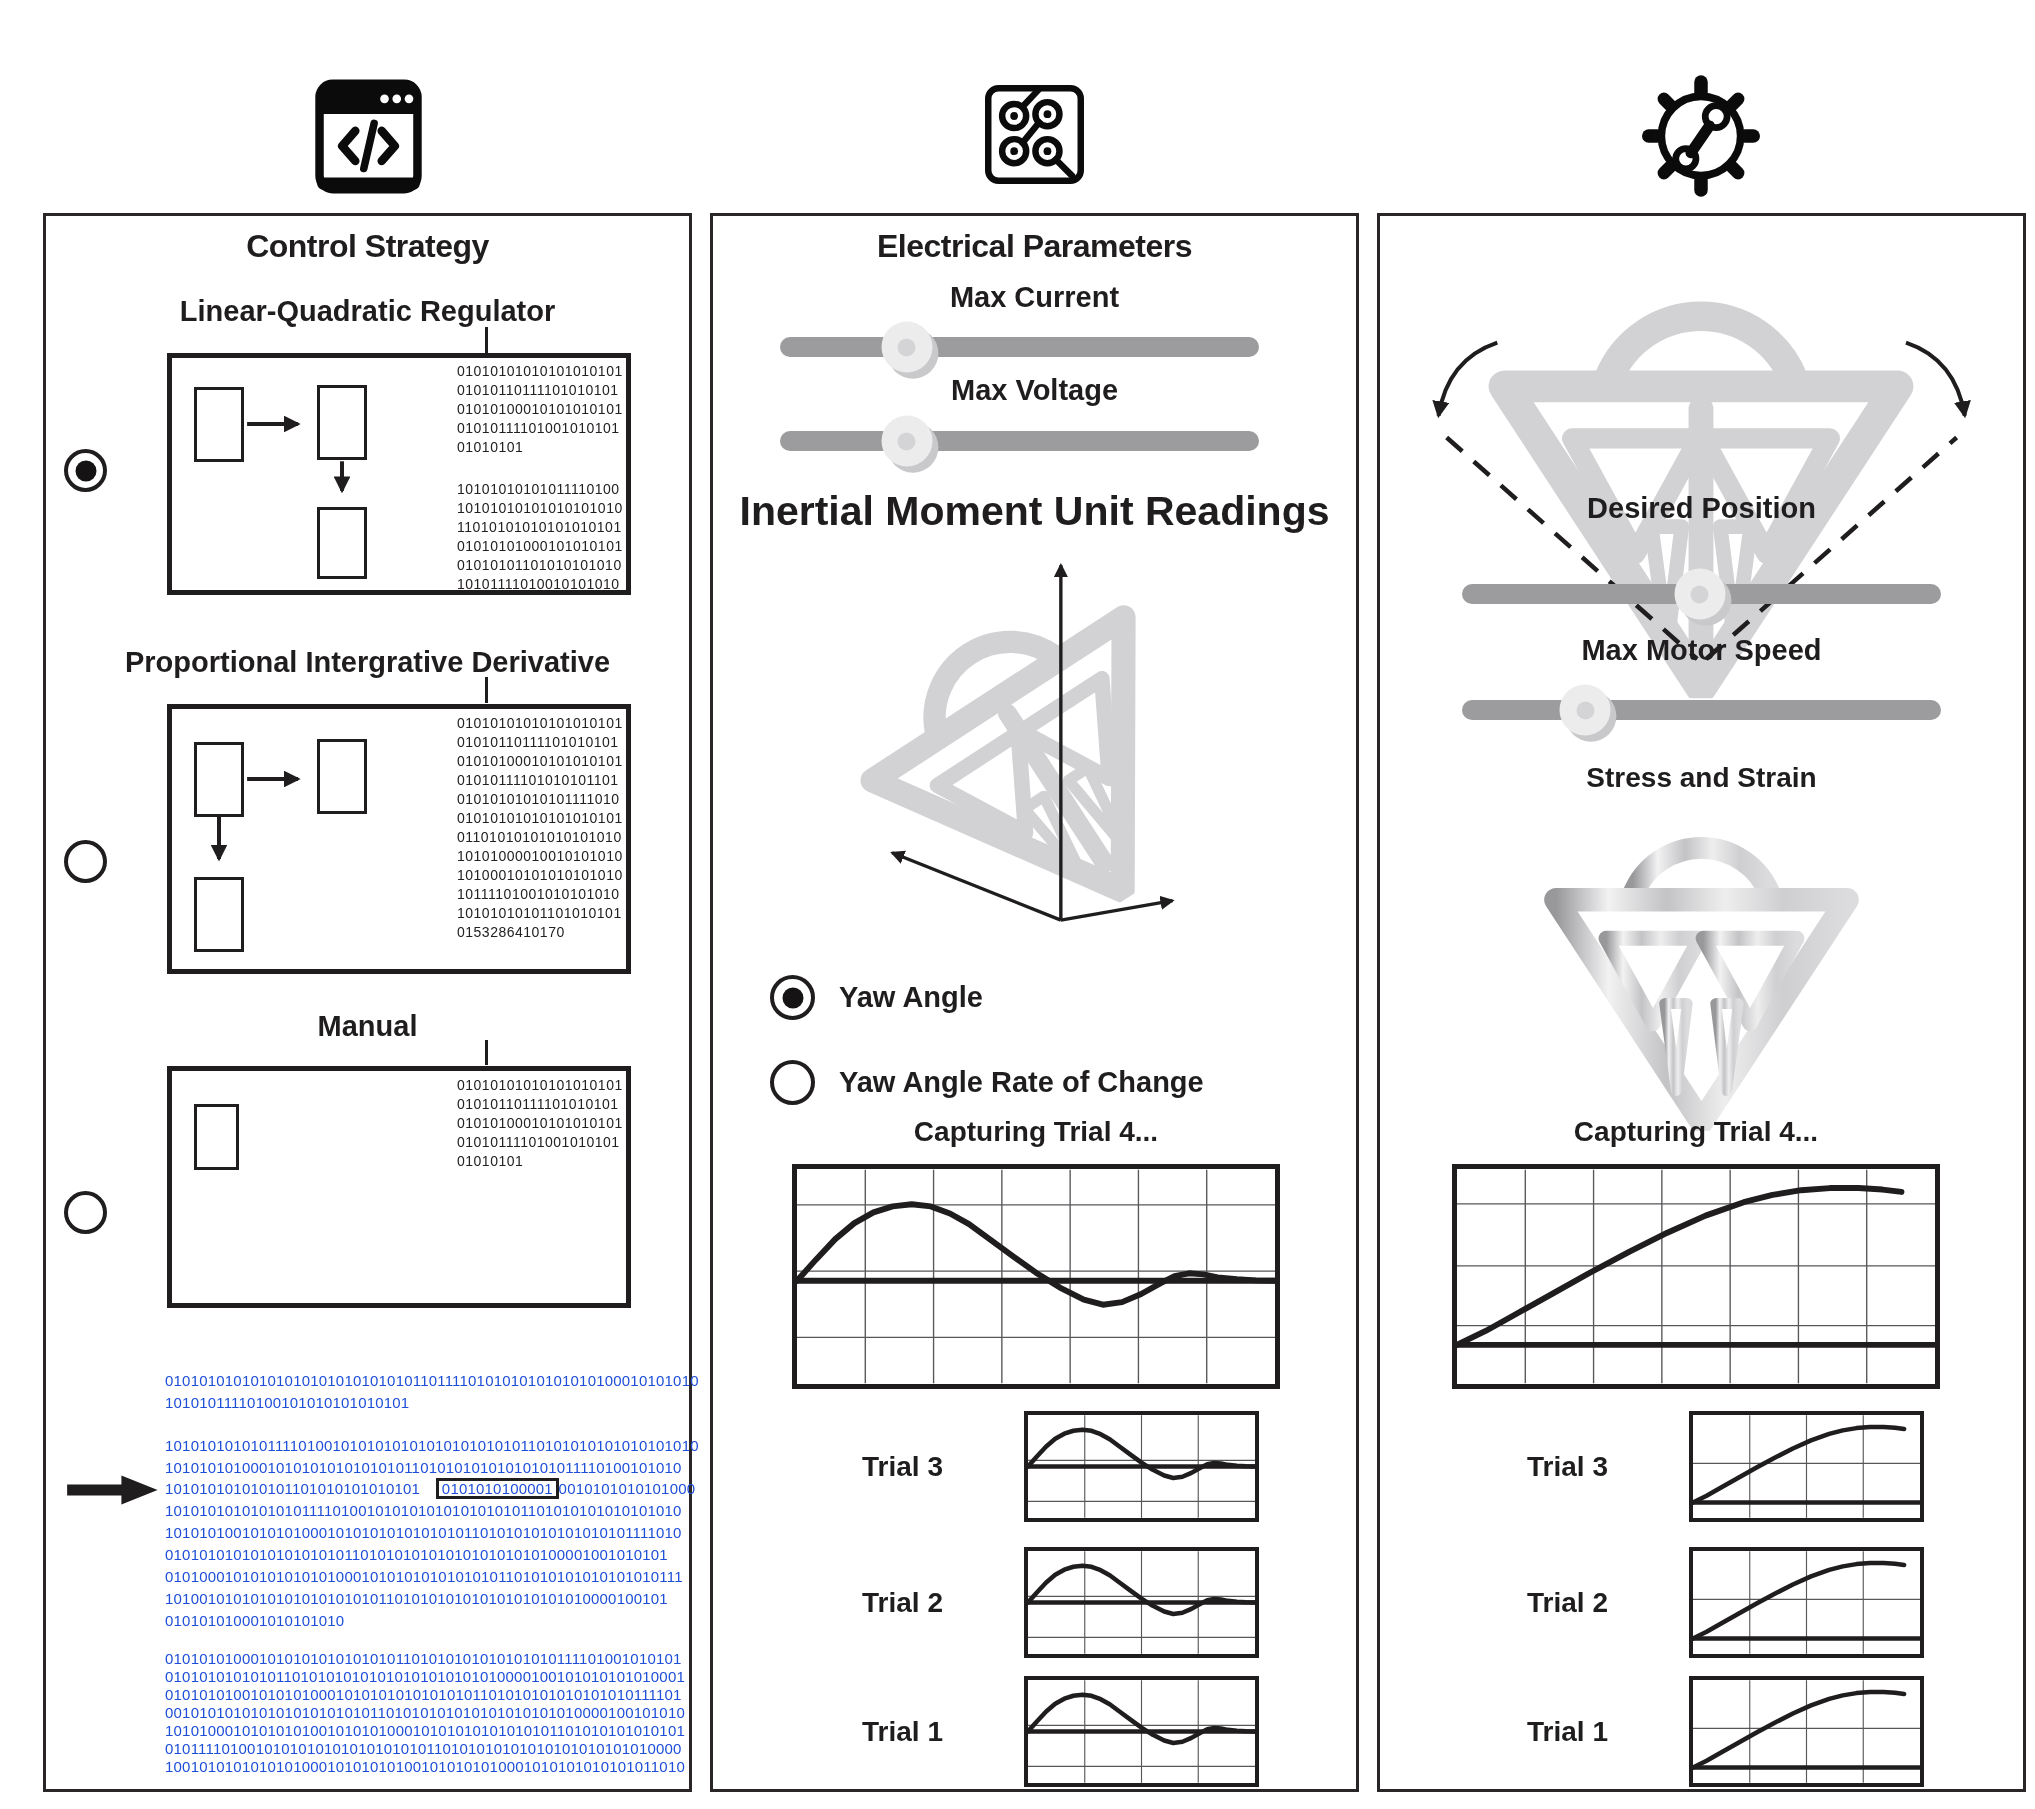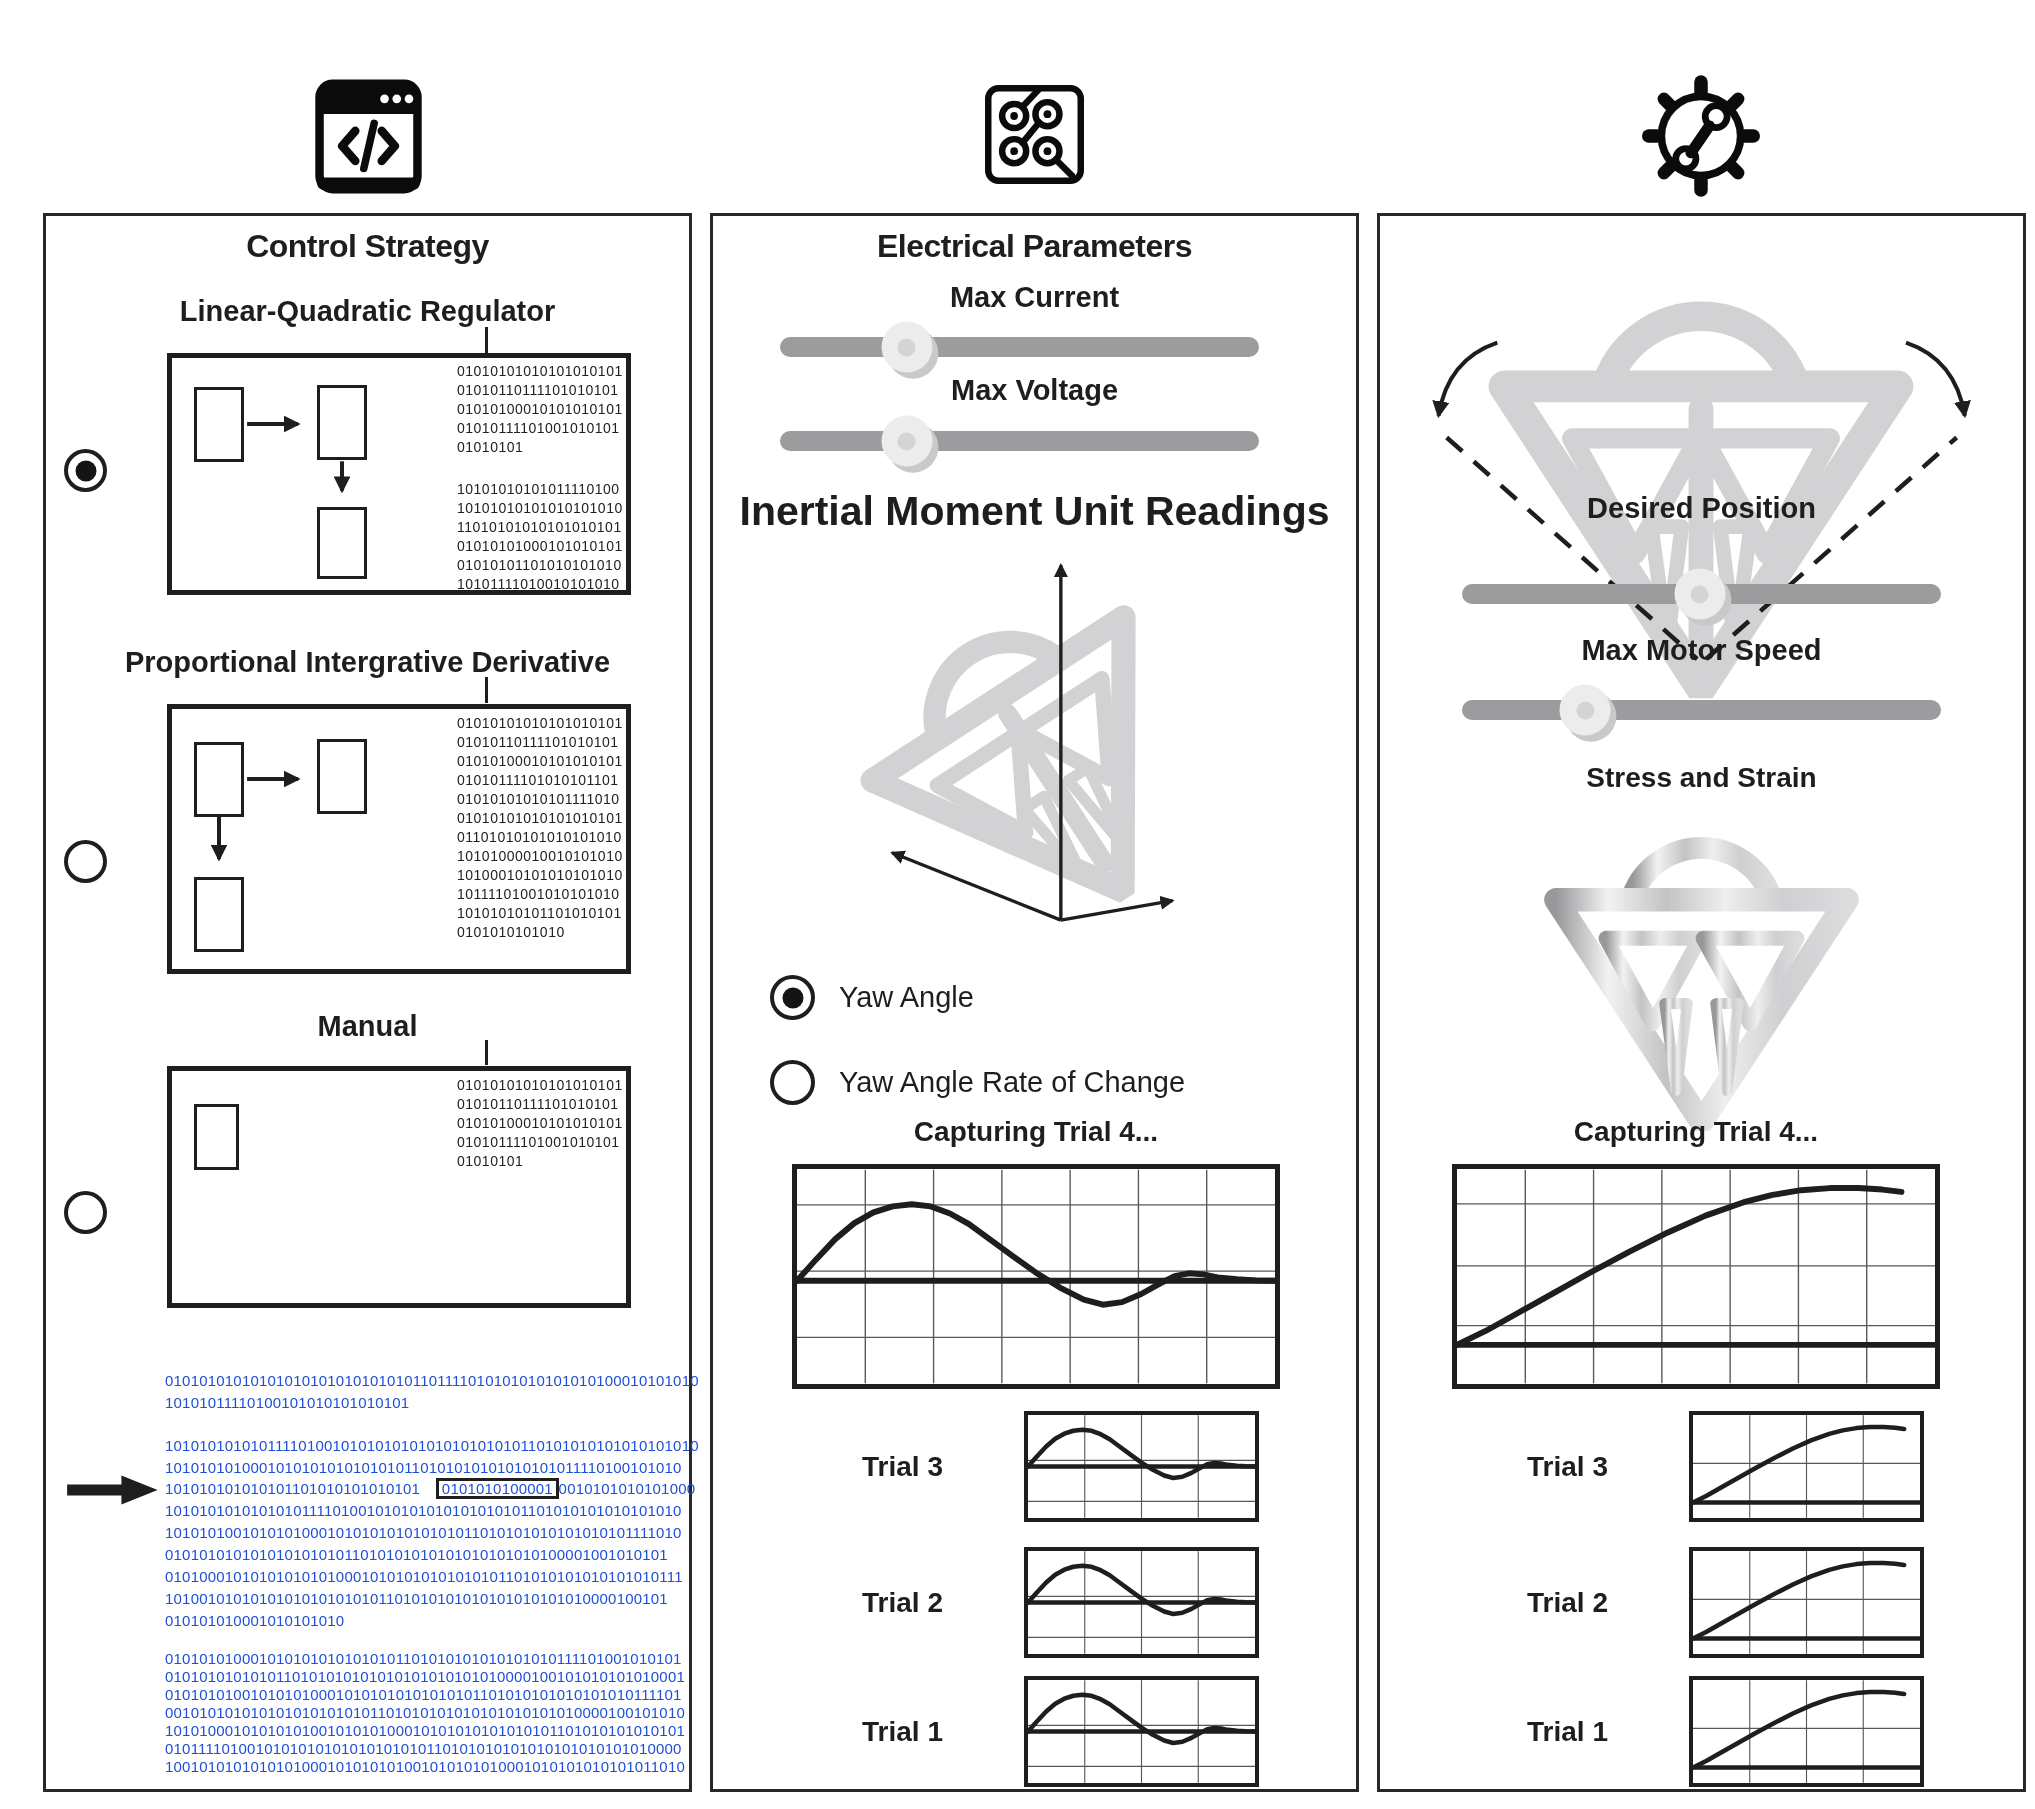--- a/index.html
+++ b/index.html
@@ -13,21 +13,21 @@
   .fsq{position:absolute;border:3.2px solid #1f1d1e;background:#fff;box-sizing:border-box;}
   .bin{position:absolute;font-size:14px;line-height:19px;letter-spacing:0.5px;white-space:nowrap;color:#232021;}
   .para{position:absolute;font-size:15px;line-height:22px;letter-spacing:0.2px;white-space:nowrap;color:#1d4ed8;}
   .para.tight{line-height:18px;}
   .boxbox{border:3.2px solid #1f1d1e;padding:0 2.7px;display:inline-block;line-height:15.4px;margin-left:16px;}
   .radio{position:absolute;border-radius:50%;border:4.1px solid #1f1d1e;background:#fff;box-sizing:border-box;}
   .radio.big{border-width:4.5px;}
   .radio::after{content:"";position:absolute;left:50%;top:50%;width:21px;height:21px;border-radius:50%;
     background:#151313;transform:translate(-50%,-50%);display:none;}
   .radio.sel::after{display:block;}
-  .rlabel{position:absolute;font-size:29px;font-weight:400;}
+  .rlabel{position:absolute;font-size:29px;font-weight:700;}
   .slider{position:absolute;height:22px;}
   .strack{position:absolute;left:0;top:0.9px;width:100%;height:20.4px;border-radius:10.4px;background:#9c9c9e;}
   .knob{position:absolute;top:50%;width:51px;height:51px;border-radius:50%;background:#ececed;
     box-shadow:5.9px 6.3px 0 0 #c9c9cb;transform:translate(-50%,-50%);}
   .knob::after{content:"";position:absolute;left:50%;top:50%;width:18px;height:18px;border-radius:50%;
     background:#d4d4d6;transform:translate(-50%,-50%);}
   .chart{position:absolute;background:#fff;box-sizing:border-box;border:5.9px solid #1f1d1e;}
   .chart.small{border-width:4.1px;}
   .chart svg{position:absolute;left:0;top:0;width:100%;height:100%;}
   .tr-label{position:absolute;font-size:28px;font-weight:600;display:flex;align-items:center;justify-content:center;}
@@ -164,21 +164,21 @@
     <div class="bline">01010110111101010101</div>
     <div class="bline">01010100010101010101</div>
     <div class="bline">01010111101010101101</div>
     <div class="bline">01010101010101111010</div>
     <div class="bline">01010101010101010101</div>
     <div class="bline">01101010101010101010</div>
     <div class="bline">10101000010010101010</div>
     <div class="bline">10100010101010101010</div>
     <div class="bline">10111101001010101010</div>
     <div class="bline">10101010101101010101</div>
-    <div class="bline">0101010101010</div>
+    <div class="bline">0153286410170</div>
   </div>
 <div class="radio" style="left:64px;top:840px;width:43px;height:43px"></div>
 
 <div class="slabel" style="left:43px;top:1010px">Manual</div>
 <div class="tick" style="left:485px;top:1040px;height:25px"></div>
 <div class="opt-box" style="left:167px;top:1066px;width:464px;height:242px"></div>
 <div class="fsq" style="left:194px;top:1104px;width:45px;height:66px"></div>
 <div class="bin" style="left:457px;top:1076px">
     <div class="bline">01010101010101010101</div>
     <div class="bline">01010110111101010101</div>

